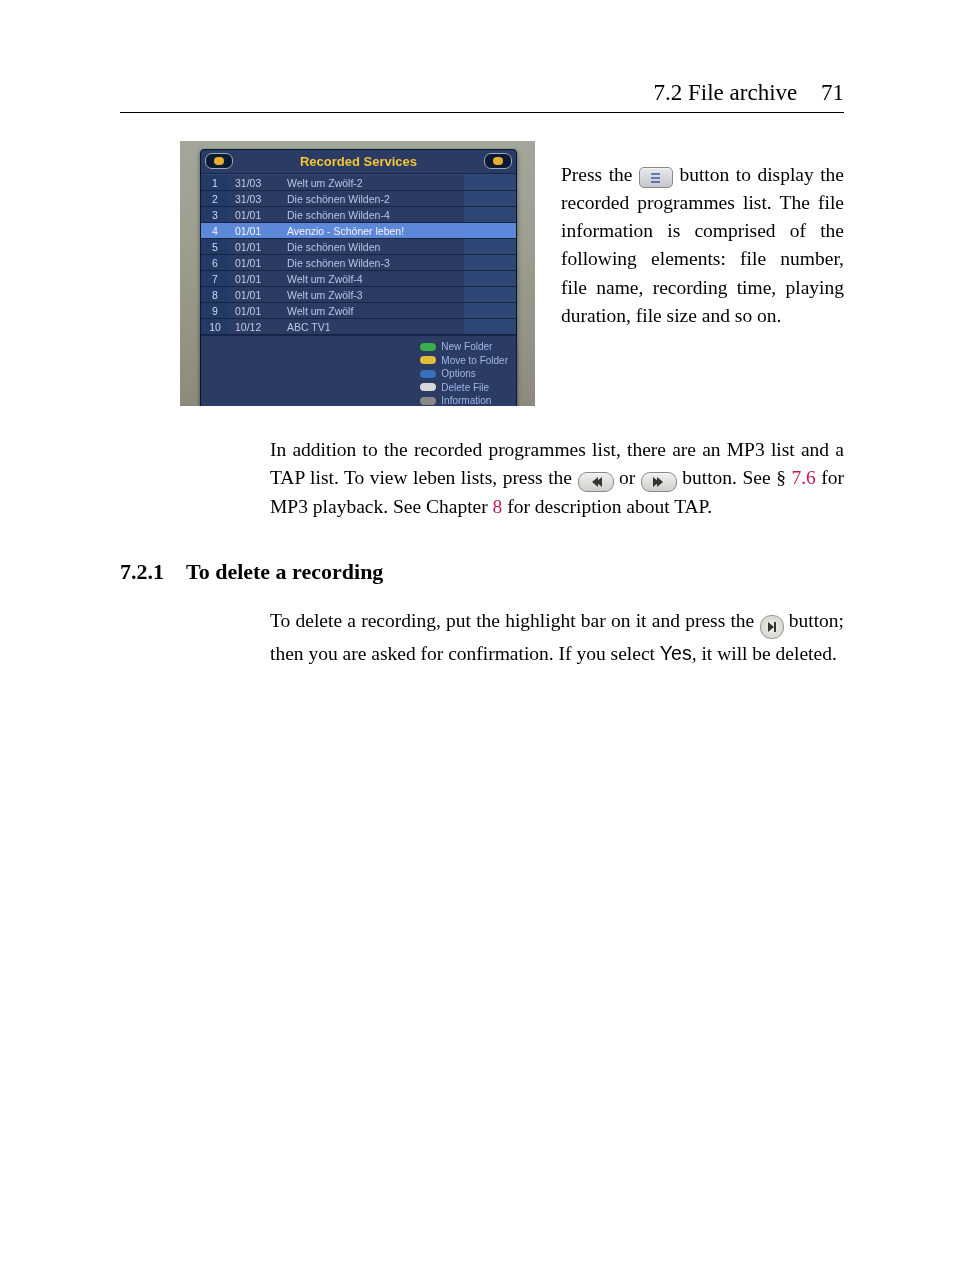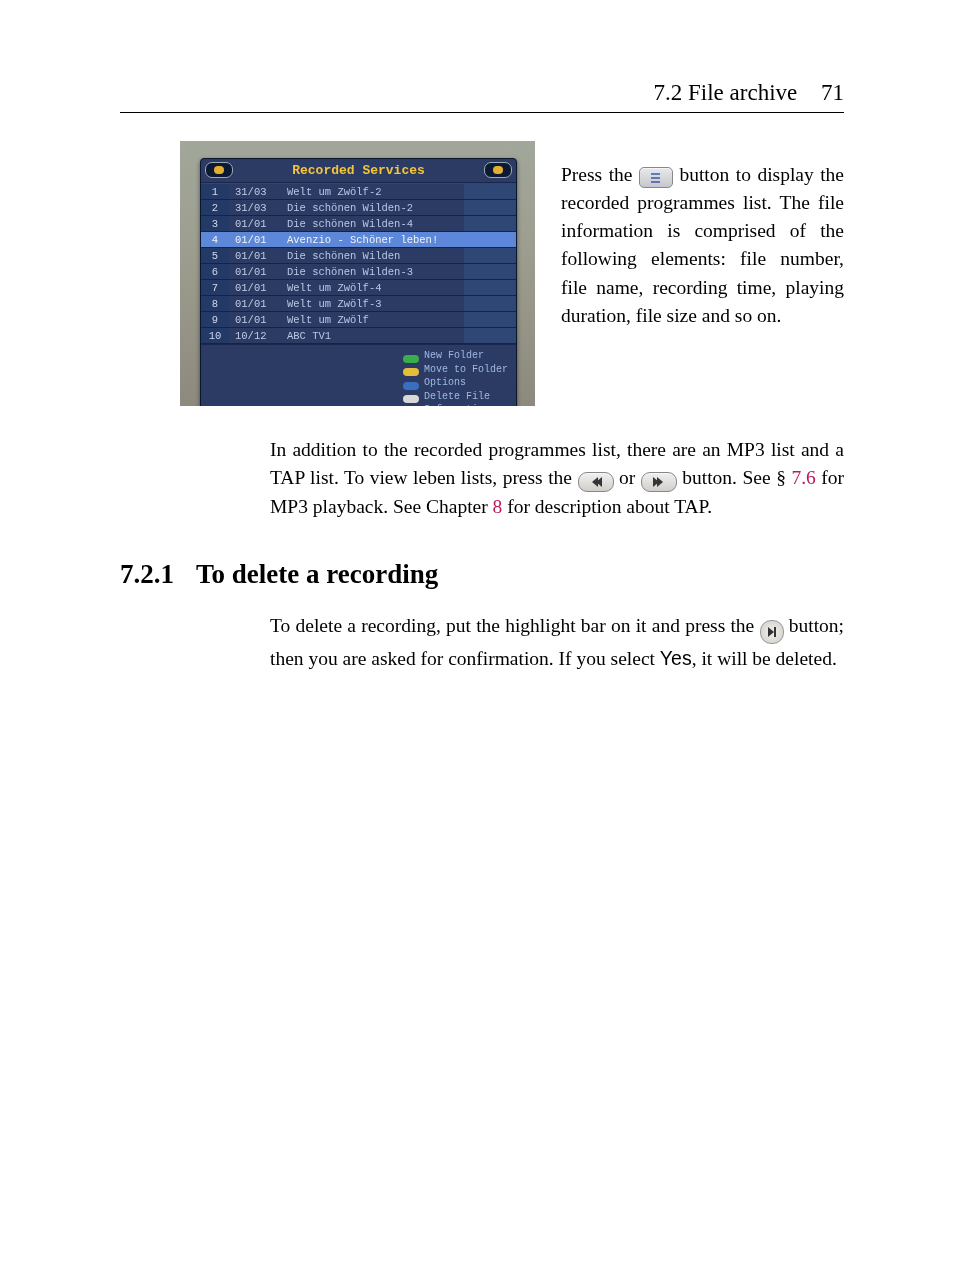--- a/index.html
+++ b/index.html
@@ -39,26 +39,26 @@
   .tv-shot {
     width: 355px;
     height: 265px;
     position: relative;
     background: linear-gradient(180deg,#a1a79a 0%, #9d9e8f 40%, #8d8a7d 100%);
     overflow: hidden;
     flex-shrink: 0;
   }
   .tv-overlay {
     position: absolute;
-    left: 20px; top: 17px; right: 18px;
+    left: 20px; top: 8px; right: 18px;
     background: #2b3b63;
     border: 1px solid #0a1530;
     border-radius: 4px;
     box-shadow: 0 2px 4px rgba(0,0,0,.5);
-    font-family: Liberation Mono, monospace;
+    font-family: Liberation Sans, sans-serif;
     color: #9fb7e6;
     font-size: 11px;
   }
   .tv-title-row {
     display:flex;
     align-items:center;
     justify-content:center;
     position:relative;
     padding: 4px 6px;
     border-bottom: 1px solid #1a274a;
@@ -98,21 +98,21 @@
   .tv-table td.extra{width:14px;background:#2f4774;}
   .tv-bottom{
     display:flex;
     padding:4px 8px 8px;
     border-top:1px solid #1a274a;
     font-size:10px;
     gap:20px;
   }
   .tv-bottom .meta{color:#8aa6d9; line-height:1.25;}
   .tv-legend{color:#9fb7e6; line-height:1.35; margin-left:auto;}
-  .tv-legend div{display:flex;align-items:flex-end;gap:5px;}
+  .tv-legend div{display:flex;align-items:center;gap:5px;}
   .dot{width:16px;height:8px;border-radius:4px;display:inline-block;}
   .dot.green{background:#3aae4a;}
   .dot.yellow{background:#e2be3b;}
   .dot.blue{background:#3a6fbf;}
   .dot.white{background:#d8d8d8;}
   .dot.info{background:#888;}
 
   
   .side-para {
     font-size: 19.5px;
@@ -126,21 +126,21 @@
     text-align: justify;
     margin: 0 0 18px 0;
     margin-left: 150px;
   }
 
   .section-head {
     display:flex;
     gap: 22px;
     align-items:baseline;
     font-weight:bold;
-    font-size: 27px;
+    font-size: 22px;
     margin: 38px 0 22px 0;
   }
 
   
   .btn-icon{
     display:inline-flex;
     align-items:center;
     justify-content:center;
     vertical-align:-3px;
     border-radius:6px;

